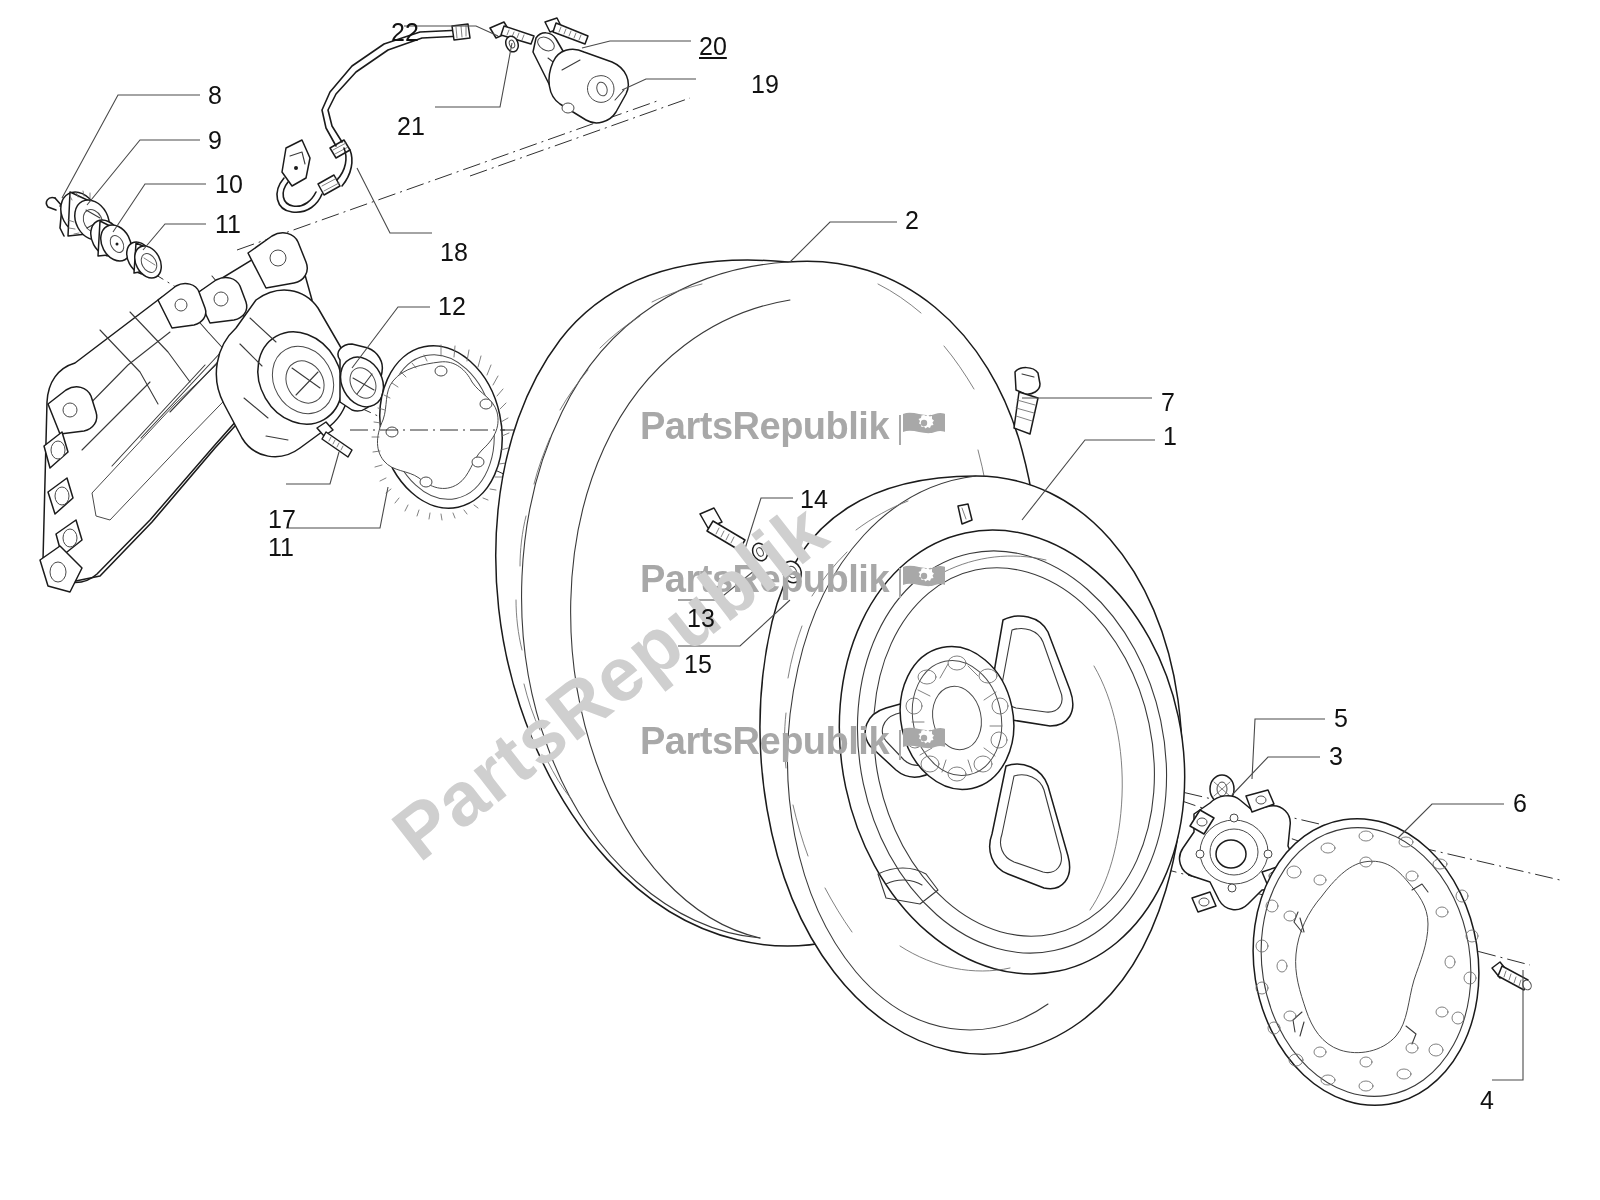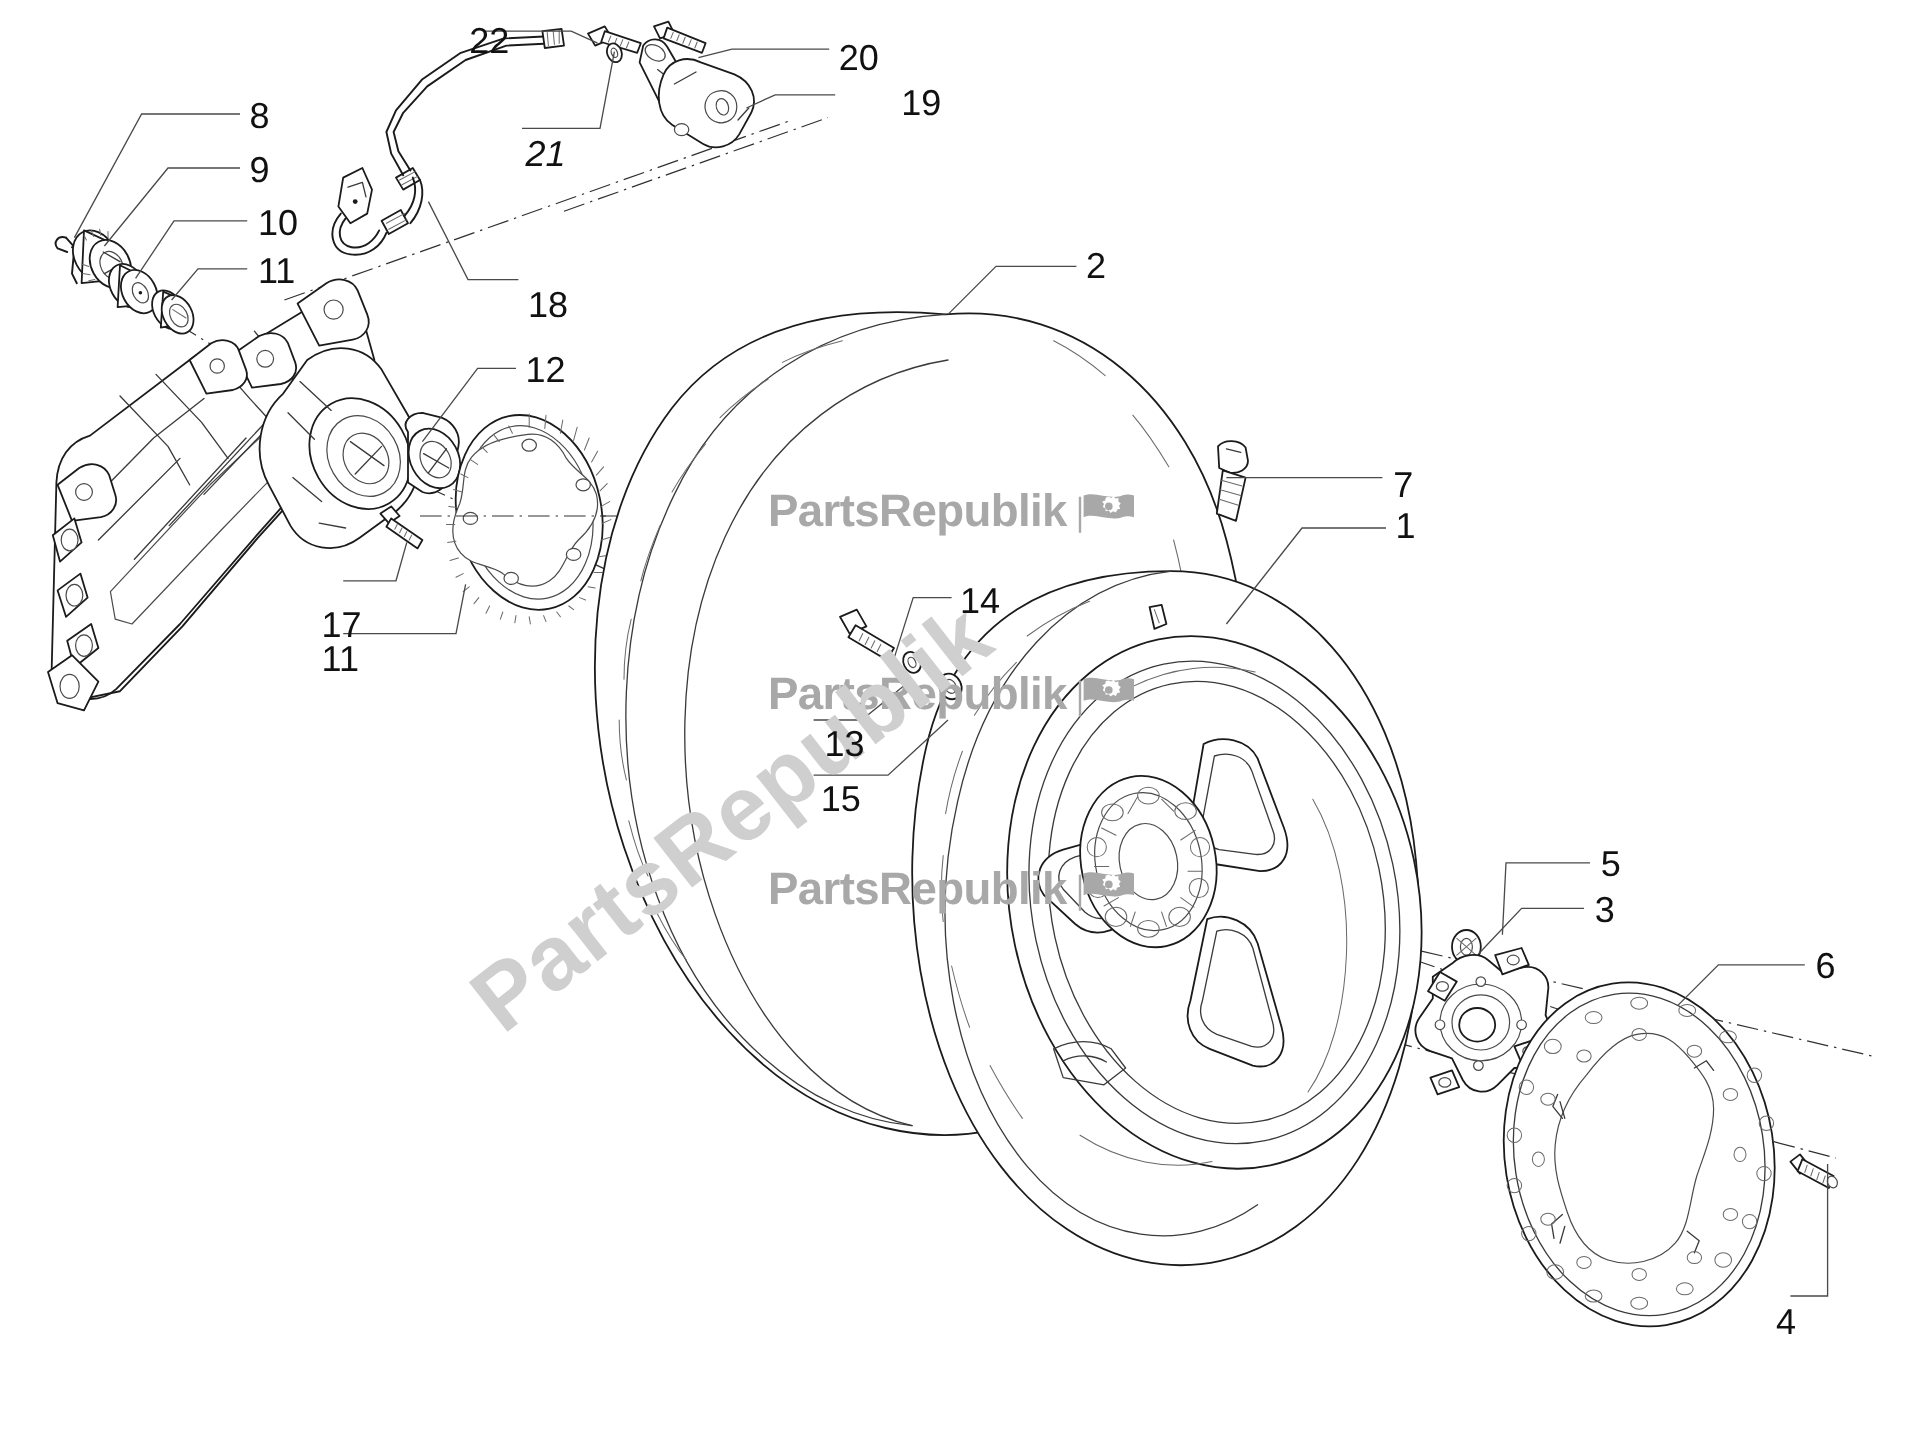--- a/index.html
+++ b/index.html
@@ -19,21 +19,21 @@
   }
   #diagram-svg {
     position: absolute;
     left: 0; top: 0;
     width: 1600px;
     height: 1200px;
   }
   .callout {
     position: absolute;
     font-family: "Liberation Sans", sans-serif;
-    font-size: 30px;
+    font-size: 25px;
     font-weight: 400;
     color: #111111;
     line-height: 1;
     letter-spacing: 0px;
     white-space: nowrap;
     user-select: none;
   }
   
   .wm {
     position: absolute;
@@ -583,18 +583,18 @@
       <div class="callout" style="left: 215px; top: 172px;">10</div>
       <div class="callout" style="left: 215px; top: 212px;">11</div>
       <div class="callout" style="left: 438px; top: 294px;">12</div>
       <div class="callout" style="left: 660px; top: 606px; margin-left: 27px;">13</div>
       <div class="callout" style="left: 800px; top: 487px;">14</div>
       <div class="callout" style="left: 684px; top: 652px;">15</div>
       <div class="callout" style="left: 268px; top: 535px;">11</div>
       <div class="callout" style="left: 268px; top: 507px;">17</div>
       <div class="callout" style="left: 440px; top: 240px;">18</div>
       <div class="callout" style="left: 704px; top: 72px; margin-left: 47px;">19</div>
-      <div class="callout" style="left: 699px; top: 34px;">20</div>
-      <div class="callout" style="left: 438px; top: 114px; font-style: italic;">21</div>
+      <div class="callout" style="left: 699px; top: 34px; text-decoration: underline;">20</div>
+      <div class="callout" style="left: 397px; top: 114px;">21</div>
       <div class="callout" style="left: 391px; top: 20px;">22</div>
     </div>
 
 </div>
 
 </body></html>

